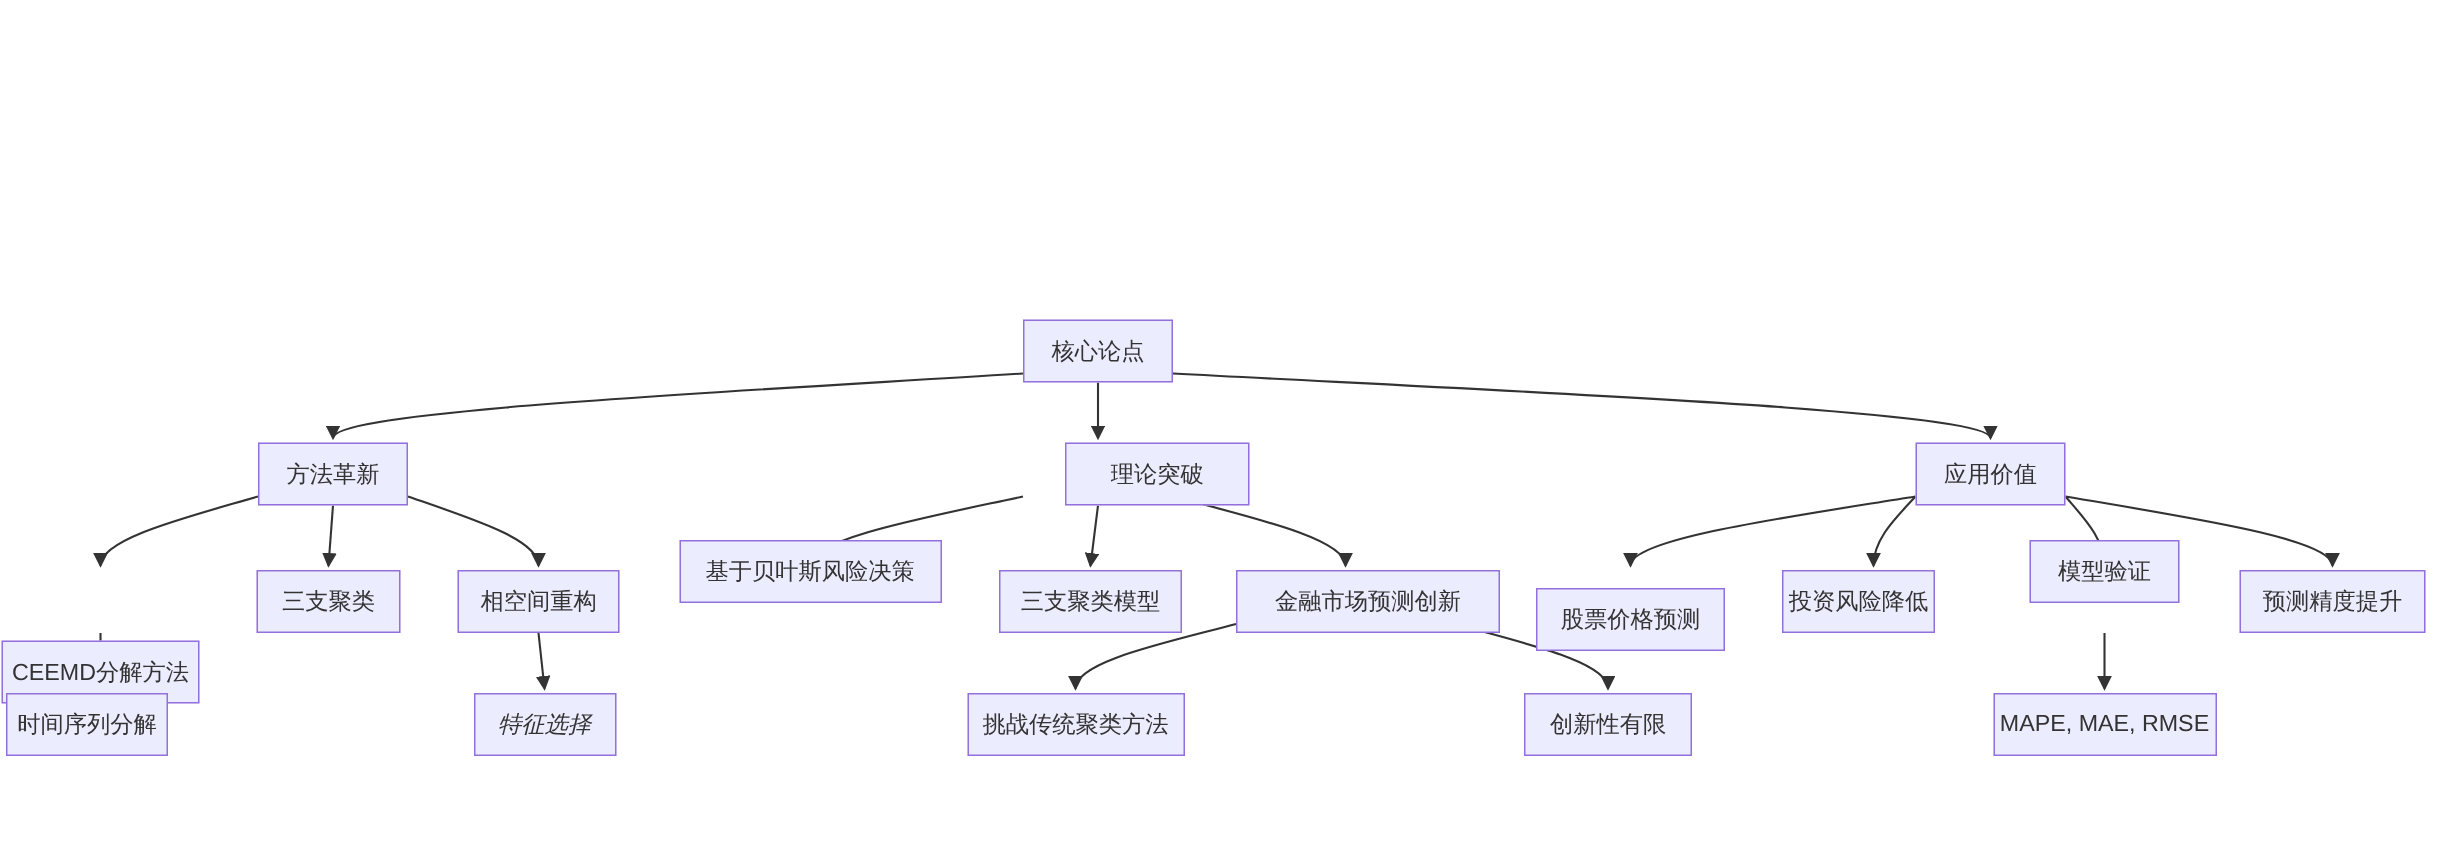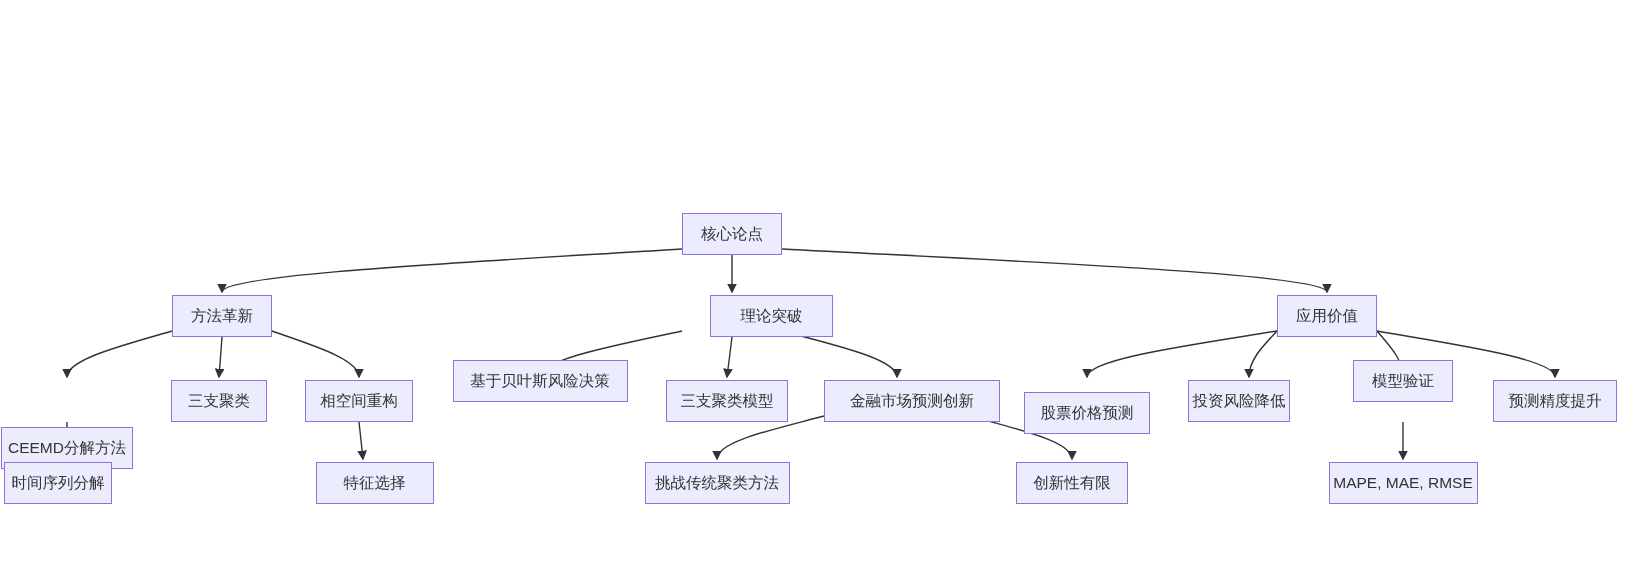--- a/index.html
+++ b/index.html
@@ -82,18 +82,18 @@
       <div class="node" style="left: 171px; top: 380px; width: 96px;">三支聚类</div>
       <div class="node" style="left: 305px; top: 380px; width: 108px;">相空间重构</div>
       <div class="node" style="left: 452.5px; top: 360px; width: 175px;">基于贝叶斯风险决策</div>
       <div class="node" style="left: 666px; top: 380px; width: 122px;">三支聚类模型</div>
       <div class="node" style="left: 824px; top: 380px; width: 176px;">金融市场预测创新</div>
       <div class="node" style="left: 1024px; top: 392px; width: 126px;">股票价格预测</div>
       <div class="node" style="left: 1188px; top: 380px; width: 102px;">投资风险降低</div>
       <div class="node" style="left: 1353px; top: 360px; width: 100px;">模型验证</div>
       <div class="node" style="left: 1493px; top: 380px; width: 124px;">预测精度提升</div>
       <div class="node" style="left: 4px; top: 462px; width: 108px;">时间序列分解</div>
-      <div class="node" style="left: 315.5px; top: 462px; width: 118px;">特征选择</div>
+      <div class="node" style="left: 315.5px; top: 462px; width: 95px; font-style: italic;">特征选择</div>
       <div class="node" style="left: 644.5px; top: 462px; width: 145px;">挑战传统聚类方法</div>
       <div class="node" style="left: 1016px; top: 462px; width: 112px;">创新性有限</div>
       <div class="node" style="left: 1328.5px; top: 462px; width: 149px;">MAPE, MAE, RMSE</div>
     </div>
 </div>
 
 </body></html>

